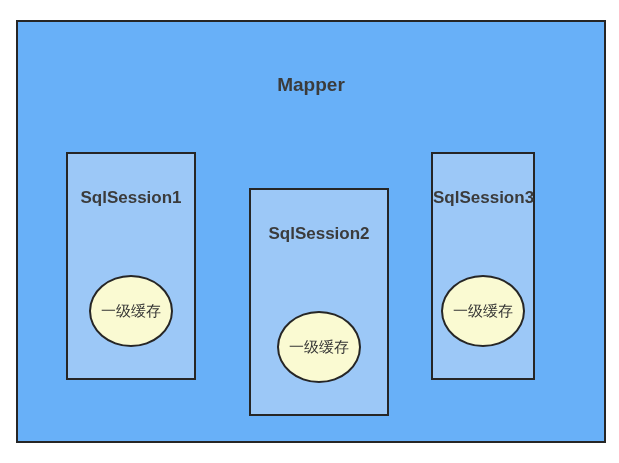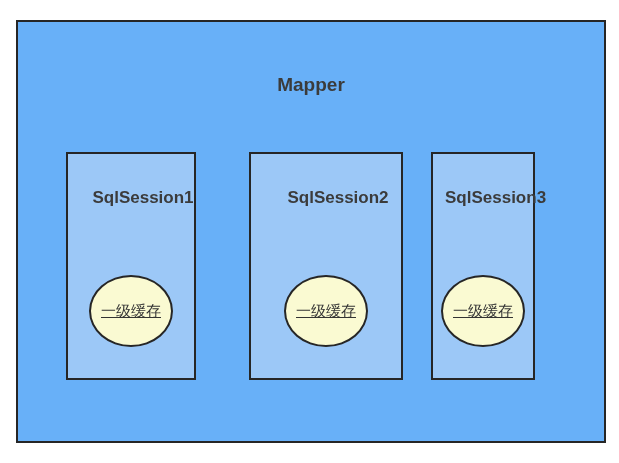--- a/index.html
+++ b/index.html
@@ -39,25 +39,25 @@
     line-height: 1;
   }
   .session-box {
     position: absolute;
     top: 130px;
     height: 228px;
     background: var(--session-fill);
     border: 2px solid var(--border);
   }
   .session-1 { left: 48px;  width: 130px; }
-  .session-2 { left: 231px; width: 154px; }
+  .session-2 { left: 231px; width: 140px; margin-top: 36px; }
   .session-3 { left: 413px; width: 104px; }
   .session-label {
     position: absolute;
-    left: 12px; top: 34px;
+    left: 0; top: 34px;
     width: 100%;
     text-align: center;
     font-size: 17px;
     font-weight: bold;
     color: var(--text);
     line-height: 20px;
   }
   .cache-ellipse {
     position: absolute;
     left: 50%;
@@ -68,21 +68,20 @@
     border: 2px solid var(--border);
     border-radius: 50%;
     display: flex;
     align-items: center;
     justify-content: center;
   }
   .cache-label {
     font-size: 15px;
     color: #333333;
     white-space: nowrap;
-    text-decoration: underline;
   }
 </style>
 </head>
 <body>
 
 <div class="canvas">
   <div class="mapper">
     <div class="mapper-title">Mapper</div>
 
     <div class="session-box session-1">

